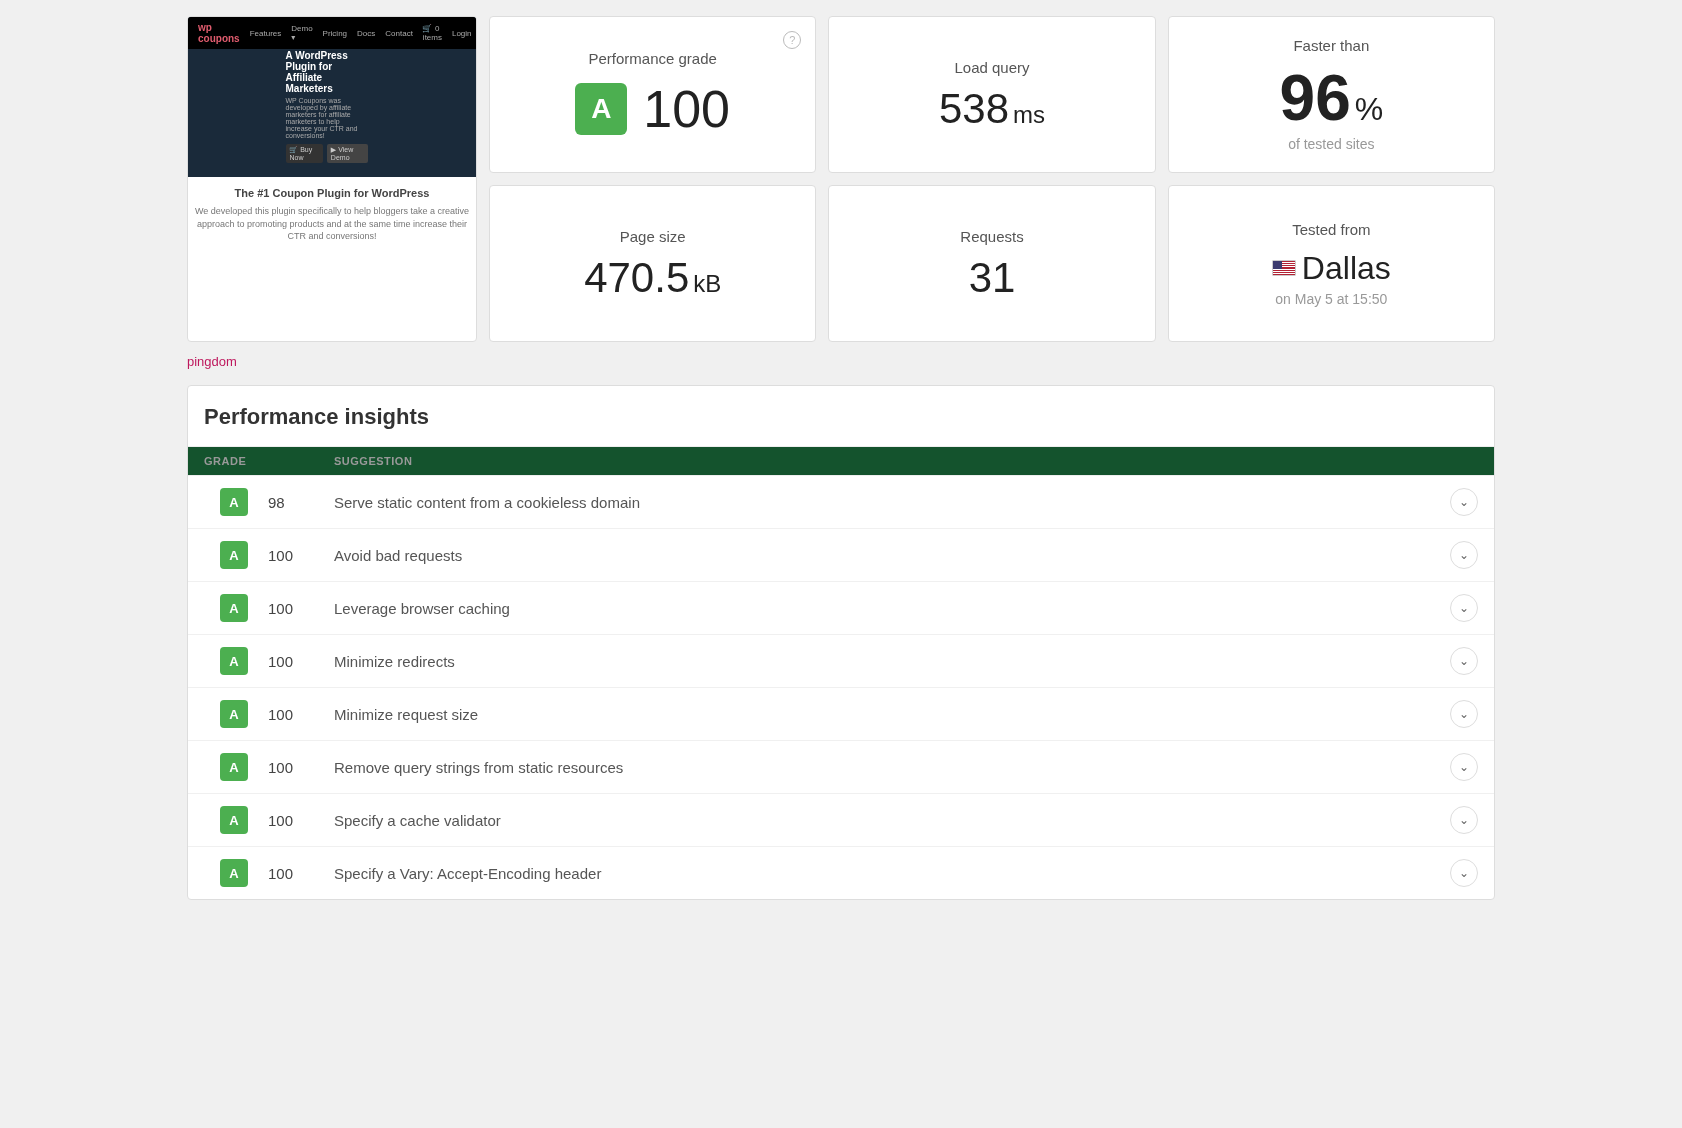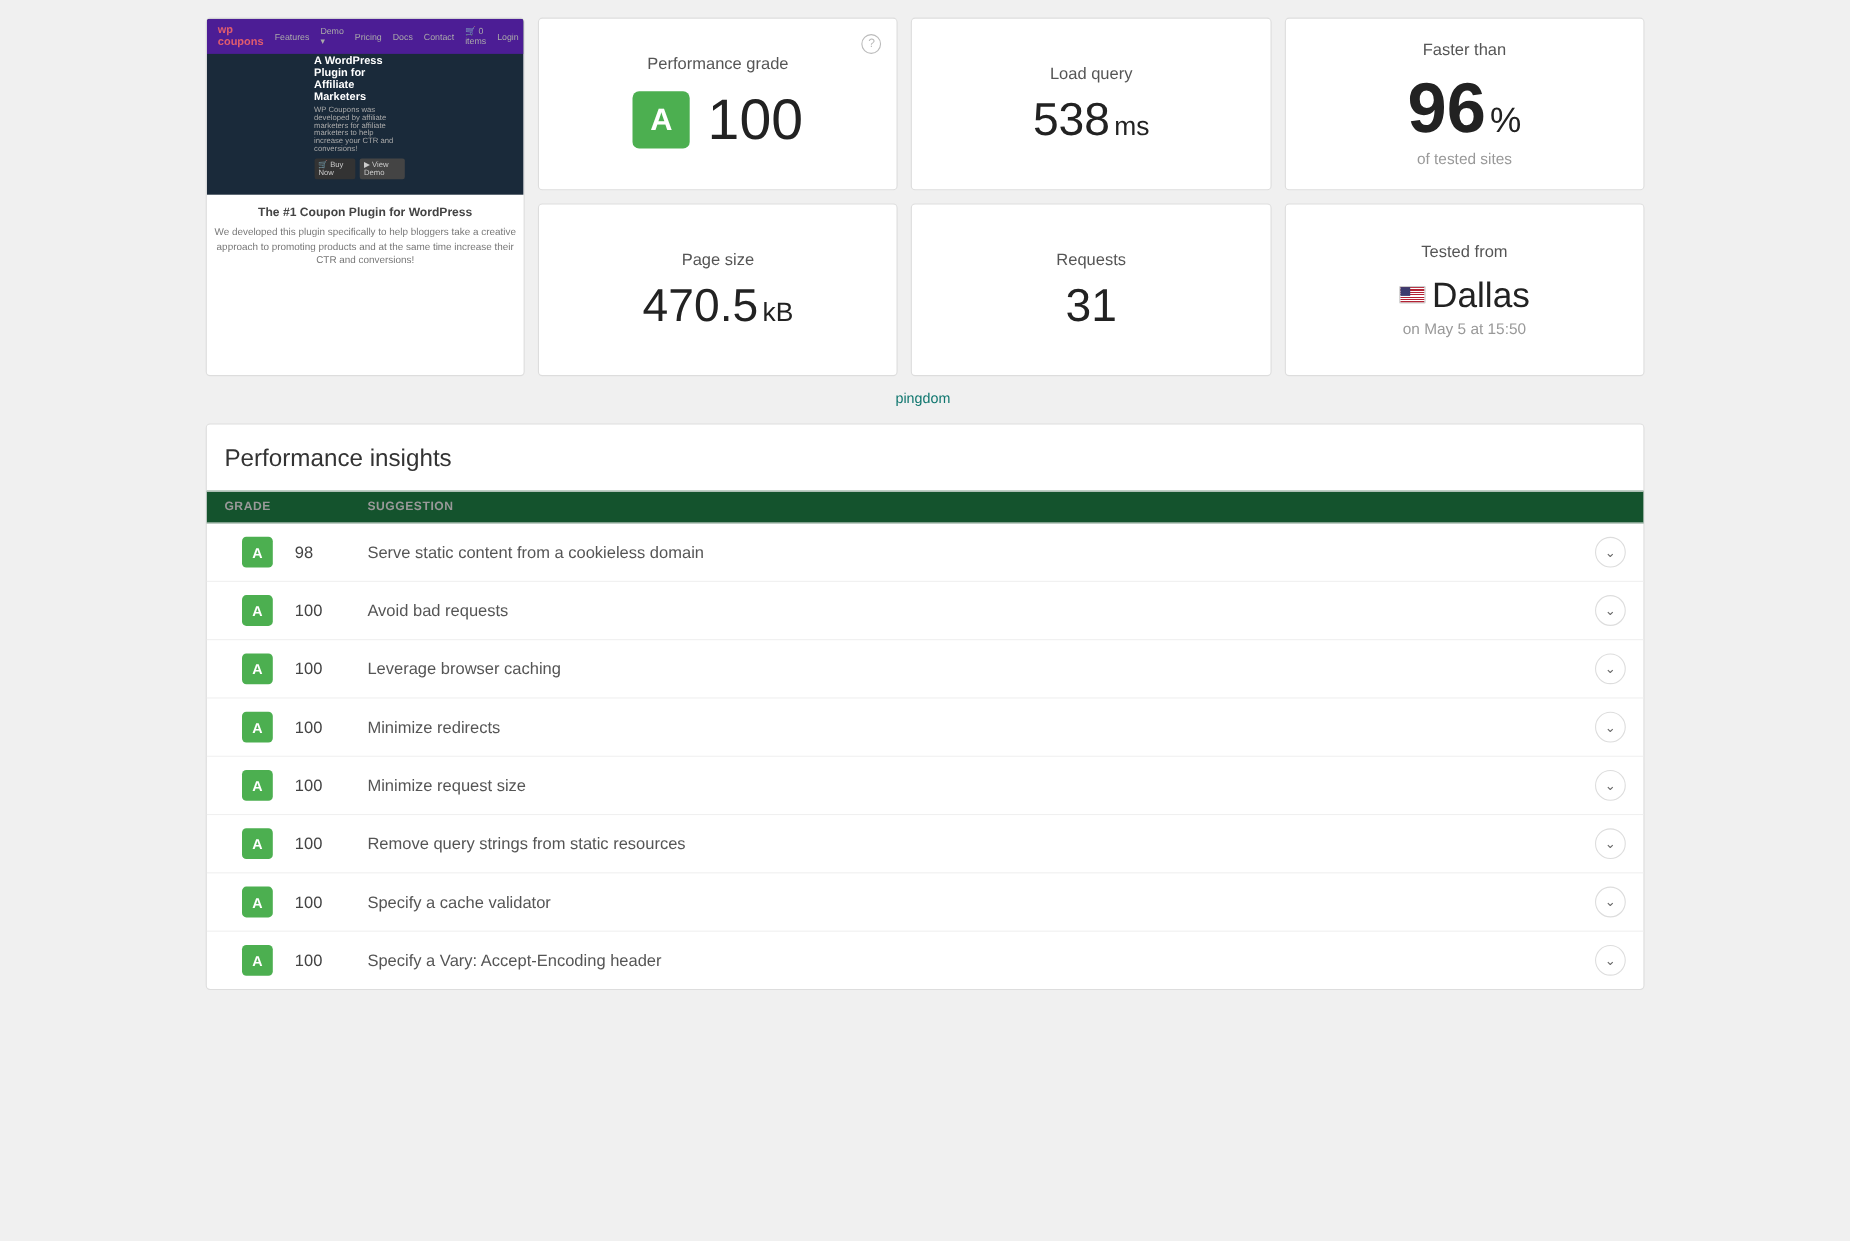--- a/index.html
+++ b/index.html
@@ -153,35 +153,35 @@
       font-weight: 300;
       color: #222;
     }
     .tested-date {
       font-size: 14px;
       color: #999;
       margin-top: 4px;
     }
     
     .pingdom-brand {
-      text-align: center;
-      color: #0f766e;
+      text-align: left;
+      color: #be185d;
       font-size: 13px;
       margin-bottom: 16px;
       padding-right: 4px;
     }
     
     .insights-section {
       background: #fff;
       border: 1px solid #ddd;
       border-radius: 4px;
     }
     .insights-title {
       font-size: 22px;
-      font-weight: 400;
+      font-weight: 700;
       color: #333;
       padding: 18px 16px 16px;
     }
     .insights-table-header {
       display: grid;
       grid-template-columns: 130px 1fr 40px;
       padding: 8px 16px;
       border-top: 1px solid #eee;
       border-bottom: 1px solid #eee;
       background: #14532d;
@@ -290,21 +290,21 @@
 </head>
 <body>
 
 <div class="main-container">
 
   <div class="top-section">
 
     <div class="preview-card">
       <div class="preview-screenshot">
 
-        <div style="position:absolute;top:0;left:0;right:0;background:#4c1d95;padding:5px 10px;display:flex;align-items:center;gap:10px;">
+        <div style="position:absolute;top:0;left:0;right:0;background:#000000;padding:5px 10px;display:flex;align-items:center;gap:10px;">
           <span style="color:#e05c6e;font-size:10px;font-weight:bold;">wp coupons</span>
           <span style="color:#aaa;font-size:8px;">Features</span>
           <span style="color:#aaa;font-size:8px;">Demo ▾</span>
           <span style="color:#aaa;font-size:8px;">Pricing</span>
           <span style="color:#aaa;font-size:8px;">Docs</span>
           <span style="color:#aaa;font-size:8px;">Contact</span>
           <span style="color:#aaa;font-size:8px;">🛒 0 items</span>
           <span style="color:#aaa;font-size:8px;">Login</span>
         </div>
 

